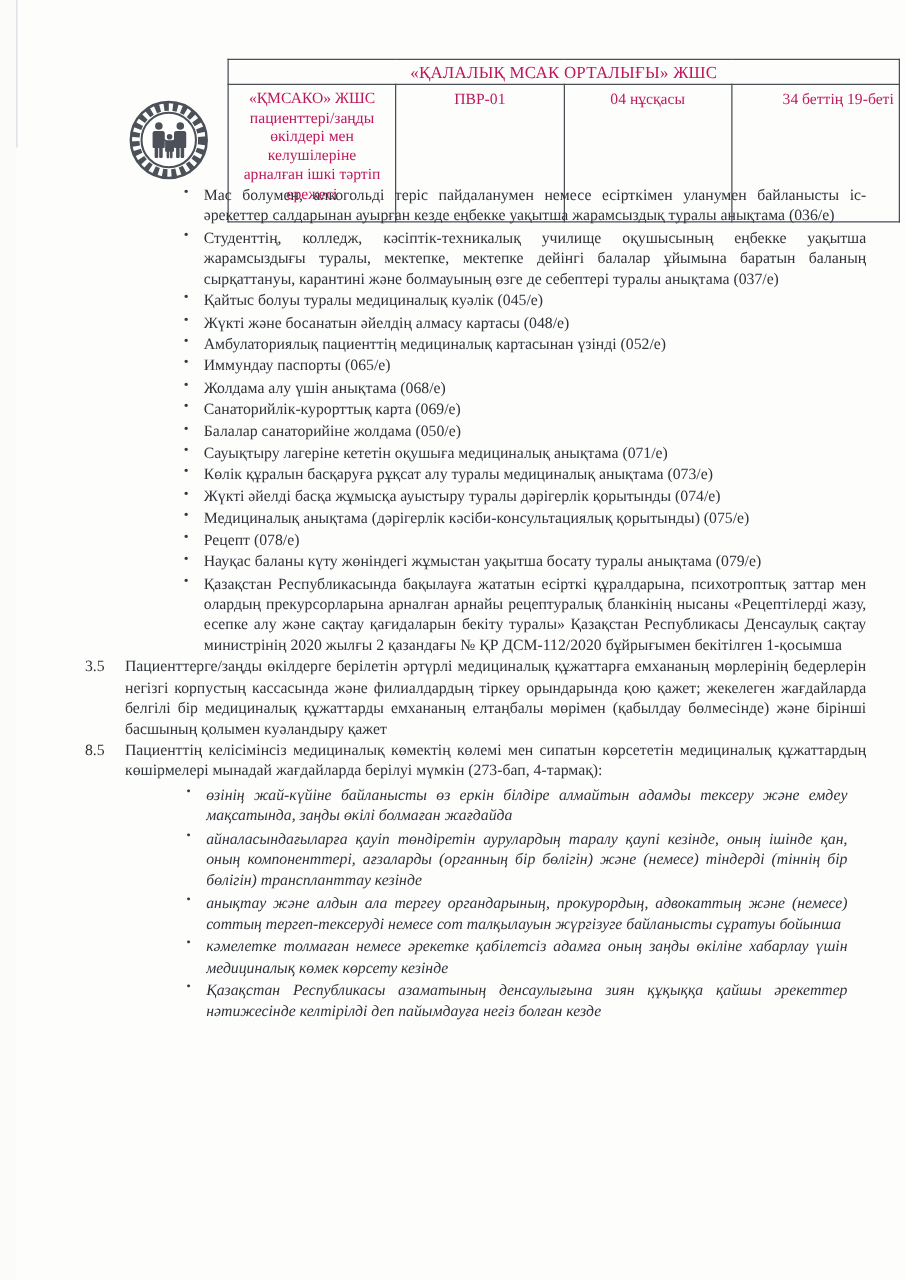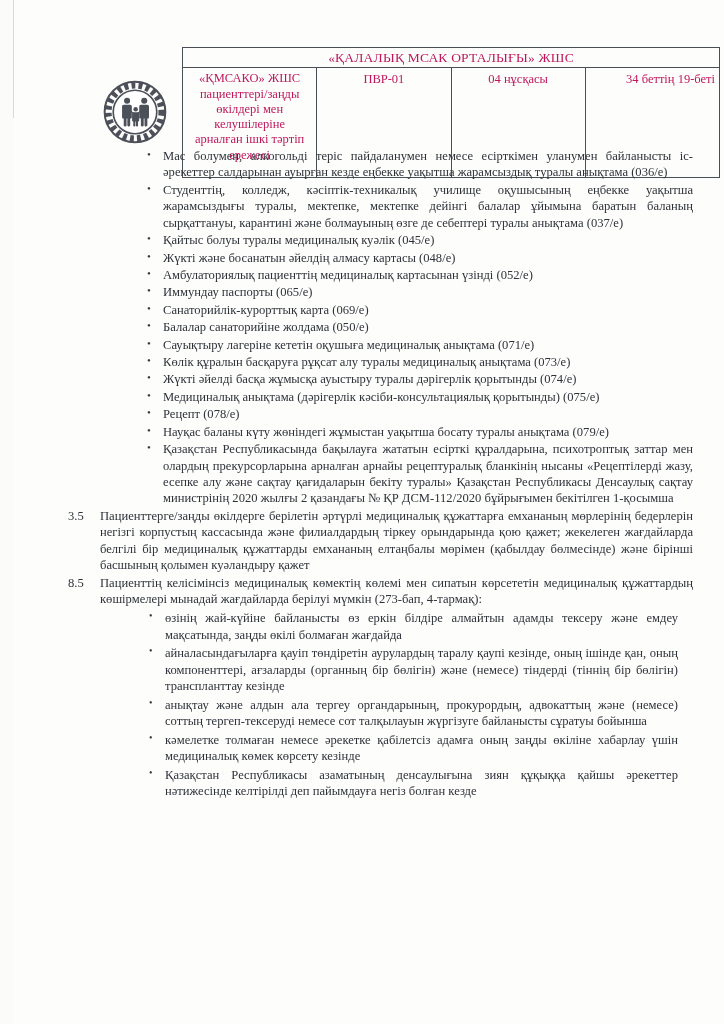--- a/index.html
+++ b/index.html
@@ -155,20 +155,21 @@
   }
   ul.lvl2 > li {
     position: relative;
     margin: 0 0 2px 0;
     padding-left: 165px;
     padding-right: 46px;
     font-size: 12.6px;
     line-height: 1.31;
     text-align: justify;
     color: #2e3239;
+    font-style: italic;
   }
   ul.lvl2 > li::before {
     content: "\2022";
     position: absolute;
     left: 149px;
     top: -1px;
     font-size: 10px;
     color: #33373e;
   }
 </style>
@@ -221,20 +222,21 @@
 
   <div class="body-area">
 
     <ul class="lvl1">
       <li>Мас болумен, алкогольді теріс пайдаланумен немесе есірткімен уланумен байланысты іс-әрекеттер салдарынан ауырған кезде еңбекке уақытша жарамсыздық туралы анықтама (036/е)</li>
       <li>Студенттің, колледж, кәсіптік-техникалық училище оқушысының еңбекке уақытша жарамсыздығы туралы, мектепке, мектепке дейінгі балалар ұйымына баратын баланың сырқаттануы, карантині және болмауының өзге де себептері туралы анықтама (037/е)</li>
       <li class="short">Қайтыс болуы туралы медициналық куәлік (045/е)</li>
       <li class="short">Жүкті және босанатын әйелдің алмасу картасы (048/е)</li>
       <li class="short">Амбулаториялық пациенттің медициналық картасынан үзінді (052/е)</li>
       <li class="short">Иммундау паспорты (065/е)</li>
+      <li class="short">Жолдама алу үшін анықтама (068/е)</li>
       <li class="short">Санаторийлік-курорттық карта (069/е)</li>
       <li class="short">Балалар санаторийіне жолдама (050/е)</li>
       <li class="short">Сауықтыру лагеріне кететін оқушыға медициналық анықтама (071/е)</li>
       <li class="short">Көлік құралын басқаруға рұқсат алу туралы медициналық анықтама (073/е)</li>
       <li class="short">Жүкті әйелді басқа жұмысқа ауыстыру туралы дәрігерлік қорытынды (074/е)</li>
       <li class="short">Медициналық анықтама (дәрігерлік кәсіби-консультациялық қорытынды) (075/е)</li>
       <li class="short">Рецепт (078/е)</li>
       <li class="short">Науқас баланы күту жөніндегі жұмыстан уақытша босату туралы анықтама (079/е)</li>
       <li>Қазақстан Республикасында бақылауға жататын есірткі құралдарына, психотроптық заттар мен олардың прекурсорларына арналған арнайы рецептуралық бланкінің нысаны «Рецептілерді жазу, есепке алу және сақтау қағидаларын бекіту туралы» Қазақстан Республикасы Денсаулық сақтау министрінің 2020 жылғы 2 қазандағы № ҚР ДСМ-112/2020 бұйрығымен бекітілген 1-қосымша</li>
     </ul>

